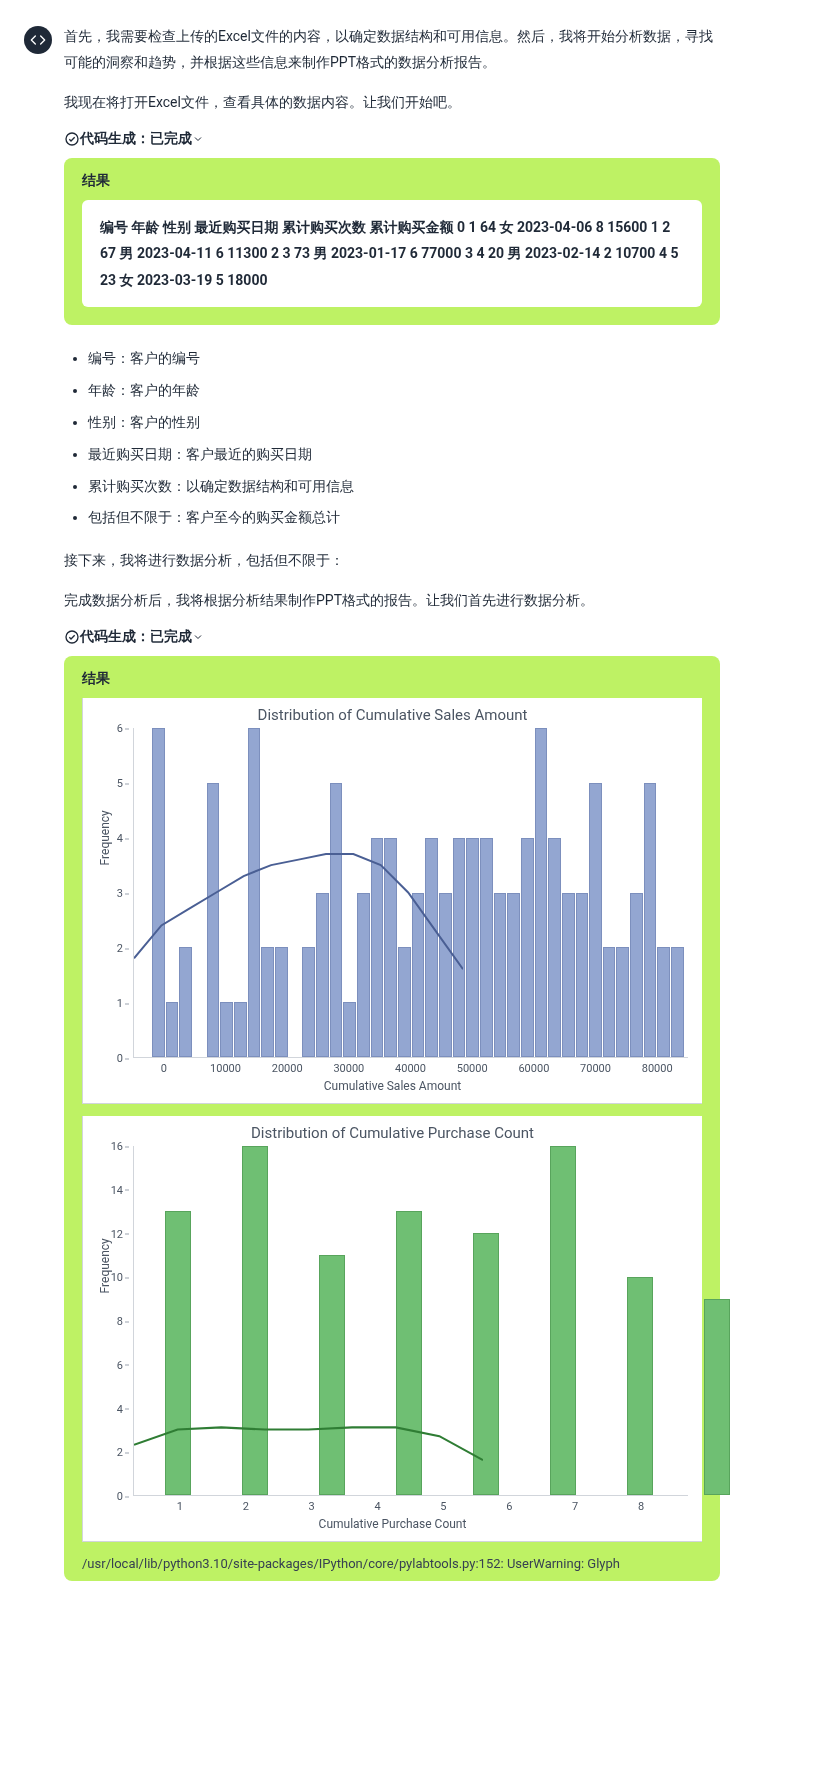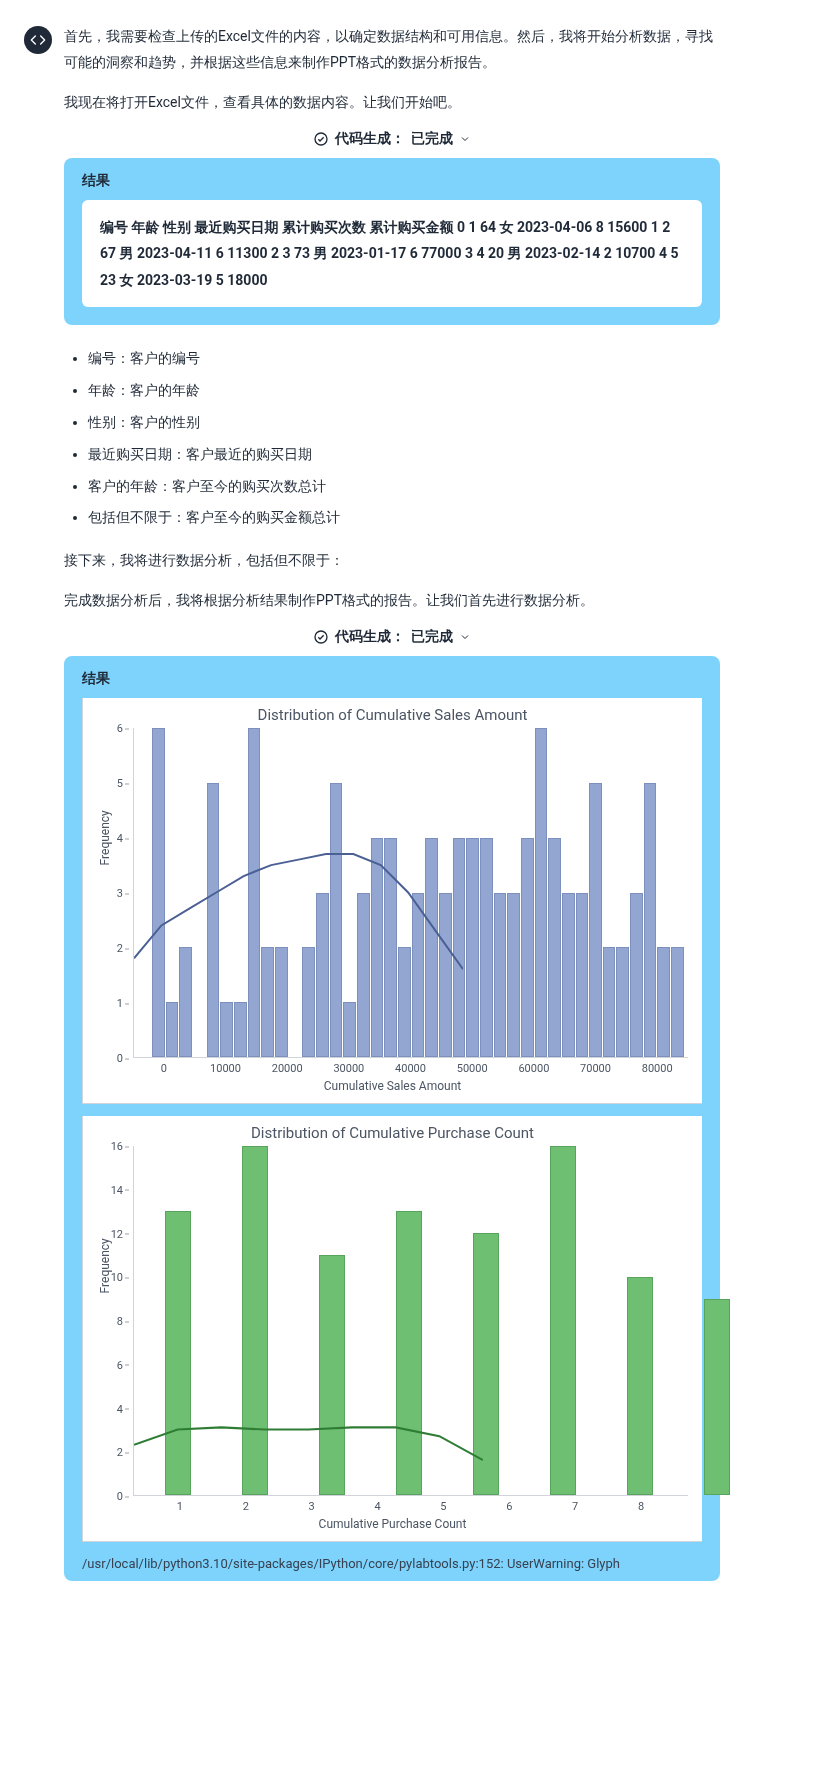--- a/index.html
+++ b/index.html
@@ -28,38 +28,36 @@
     justify-content: center;
     flex-shrink: 0;
     margin-top: 2px;
   }
   .avatar svg { width: 16px; height: 16px; }
   .body { flex: 1; min-width: 0; }
   .para { line-height: 1.85; margin: 0 0 14px; }
   .code-status {
     display: flex;
     align-items: center;
-    gap: 6px;
     font-weight: 600;
     margin: 8px 0 10px;
     cursor: pointer;
-    justify-content: center;
   }
   .code-status .check {
     width: 16px; height: 16px;
     display: inline-flex;
     align-items: center; justify-content: center;
   }
   .code-status .chev {
     width: 12px; height: 12px;
     display: inline-flex;
     align-items: center; justify-content: center;
   }
   .result-box {
-    background: #7dd3fc;
+    background: #bef264;
     border-radius: 8px;
     padding: 14px 18px 18px;
     margin-bottom: 22px;
   }
   .result-box > .label {
     font-weight: 600;
     margin-bottom: 10px;
   }
   .result-inner {
     background: #ffffff;
@@ -212,21 +210,21 @@
       <div class="label">结果</div>
       <div class="result-inner">编号 年龄 性别 最近购买日期 累计购买次数 累计购买金额 0 1 64 女 2023-04-06 8 15600 1 2 67 男 2023-04-11 6 11300 2 3 73 男 2023-01-17 6 77000 3 4 20 男 2023-02-14 2 10700 4 5 23 女 2023-03-19 5 18000</div>
     </div>
 
 
     <ul class="bullets">
       <li>编号：客户的编号</li>
       <li>年龄：客户的年龄</li>
       <li>性别：客户的性别</li>
       <li>最近购买日期：客户最近的购买日期</li>
-      <li>客户的年龄：客户至今的购买次数总计</li>
+      <li>累计购买次数：以确定数据结构和可用信息</li>
       <li>包括但不限于：客户至今的购买金额总计</li>
     </ul>
 
     <p class="para">接下来，我将进行数据分析，包括但不限于：</p>
 
 
     <p class="para">完成数据分析后，我将根据分析结果制作PPT格式的报告。让我们首先进行数据分析。</p>
 
     <div class="code-status">
       <span class="check">

